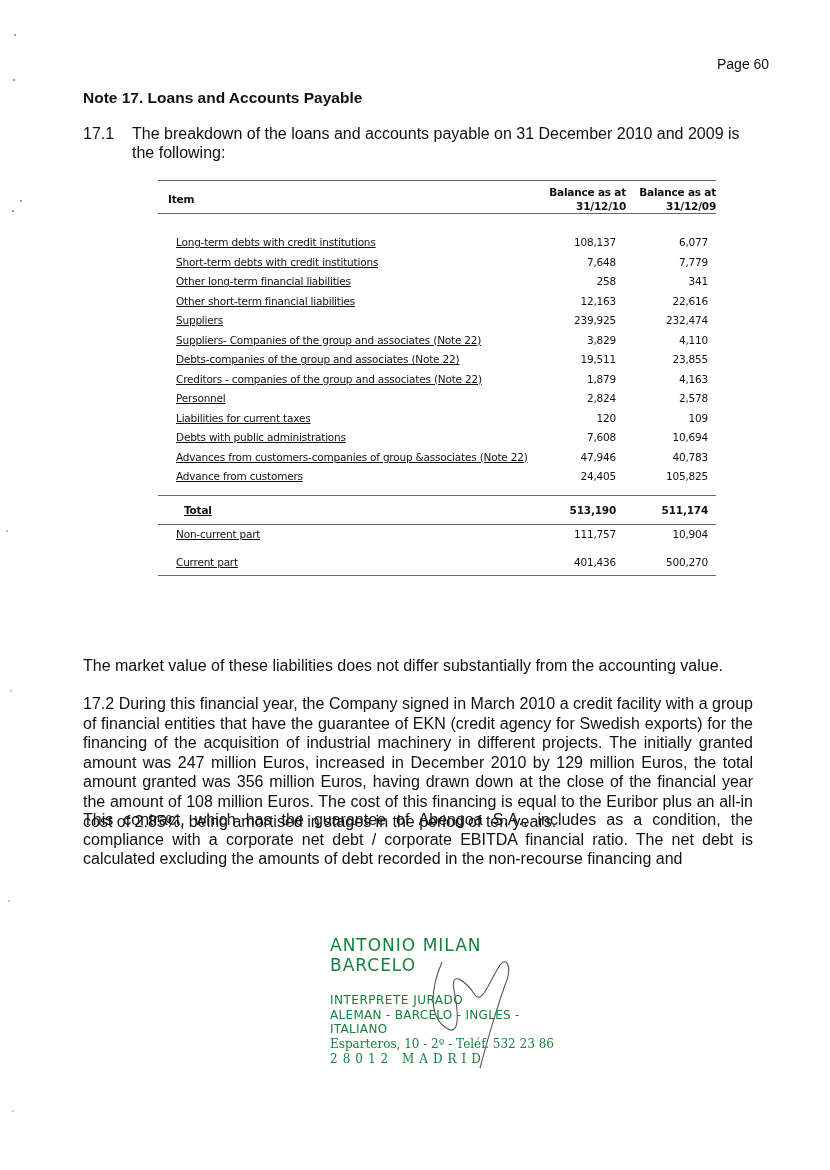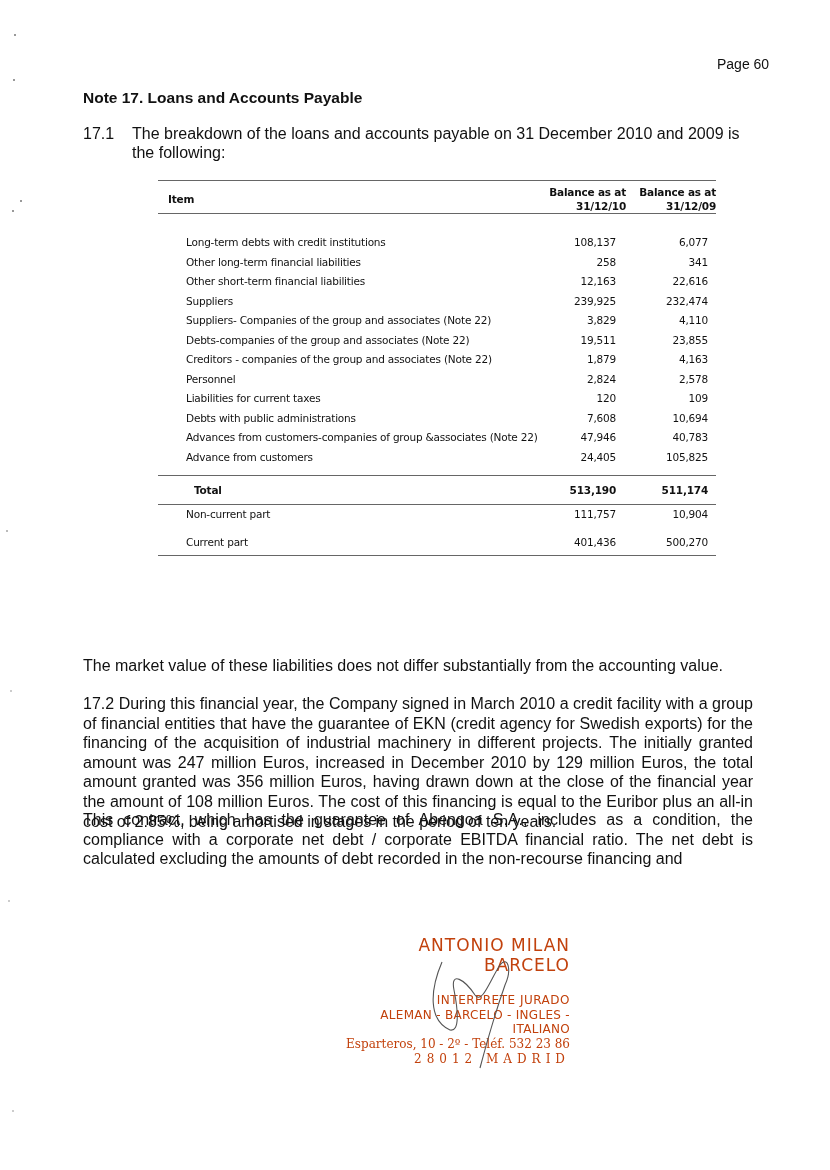--- a/index.html
+++ b/index.html
@@ -18,38 +18,38 @@
     position: absolute; left: 158px; top: 180px; width: 558px;
     font-family: "DejaVu Sans", sans-serif; font-size: 10.5px; letter-spacing: -0.2px;
   }
   .thead { position: relative; height: 32px; border-top: 1px solid #666; border-bottom: 1px solid #666; }
   .thead .item { position: absolute; left: 10px; top: 12px; font-weight: bold; }
   .thead .col1, .thead .col2 { position: absolute; top: 4px; text-align: right; font-weight: bold; line-height: 14px; }
   .thead .col1 { left: 380px; width: 88px; }
   .thead .col2 { left: 472px; width: 86px; }
   .rows { margin-top: 20px; }
   .row { position: relative; height: 19.5px; }
-  .row .label { position: absolute; left: 28px; top: 2px; white-space: nowrap; }
+  .row .label { position: absolute; left: 18px; top: 2px; white-space: nowrap; text-decoration: underline; }
   .row .v1 { position: absolute; right: 100px; top: 2px; text-align: right; }
   .row .v2 { position: absolute; right: 8px; top: 2px; text-align: right; }
   .total-row { position: relative; height: 28px; border-top: 1px solid #666; border-bottom: 1px solid #666; margin-top: 7px; font-weight: bold; }
   .total-row .label, .total-row .v1, .total-row .v2 { top: 8px; margin-left: 8px; }
   .sub-row { position: relative; height: 26px; }
   .sub-row .label, .sub-row .v1, .sub-row .v2 { top: 3px; text-align: center; }
   .sub-row.last { border-bottom: 1px solid #666; height: 24px; }
   .sub-row.last .label, .sub-row.last .v1, .sub-row.last .v2 { top: 5px; }
 
   .para { position: absolute; left: 83px; width: 670px; font-size: 16px; line-height: 19.6px; text-align: justify; }
   .p1 { top: 656px; }
   .p2 { top: 694px; }
   .p3 { top: 810px; }
 
   .stamp {
     position: absolute; left: 330px; top: 935px; width: 240px; height: 110px;
-    color: #c2410c; text-align: right; font-family: "DejaVu Sans", sans-serif;
+    color: #15803d; text-align: left; font-family: "DejaVu Sans", sans-serif;
   }
   .stamp .s1 { font-size: 17px; letter-spacing: 1px; margin-top: 0; }
   .stamp .s2 { font-size: 12px; letter-spacing: 0.5px; margin-top: 18px; }
   .stamp .s3 { font-size: 12px; letter-spacing: 0.3px; margin-top: 1px; }
   .stamp .s4 { font-family: "DejaVu Serif", serif; font-size: 12px; margin-top: 1px; }
   .stamp .s5 { font-family: "DejaVu Serif", serif; font-size: 12px; letter-spacing: 5px; margin-top: 1px; }
   .signature { position: absolute; left: 420px; top: 950px; }
 
   .specks span { position: absolute; width: 2px; height: 2px; background: #999; }
 </style>
@@ -87,20 +87,25 @@
       <div>Balance as at</div>
       <div>31/12/09</div>
     </div>
   </div>
 
   <div class="rows">
     <div class="row">
         <span class="label">Long-term debts with credit institutions</span>
         <span class="v1">108,137</span>
         <span class="v2">6,077</span>
+      </div>
+    <div class="row">
+        <span class="label">Short-term debts with credit institutions</span>
+        <span class="v1">7,648</span>
+        <span class="v2">7,779</span>
       </div>
     <div class="row">
         <span class="label">Other long-term financial liabilities</span>
         <span class="v1">258</span>
         <span class="v2">341</span>
       </div>
     <div class="row">
         <span class="label">Other short-term financial liabilities</span>
         <span class="v1">12,163</span>
         <span class="v2">22,616</span>

